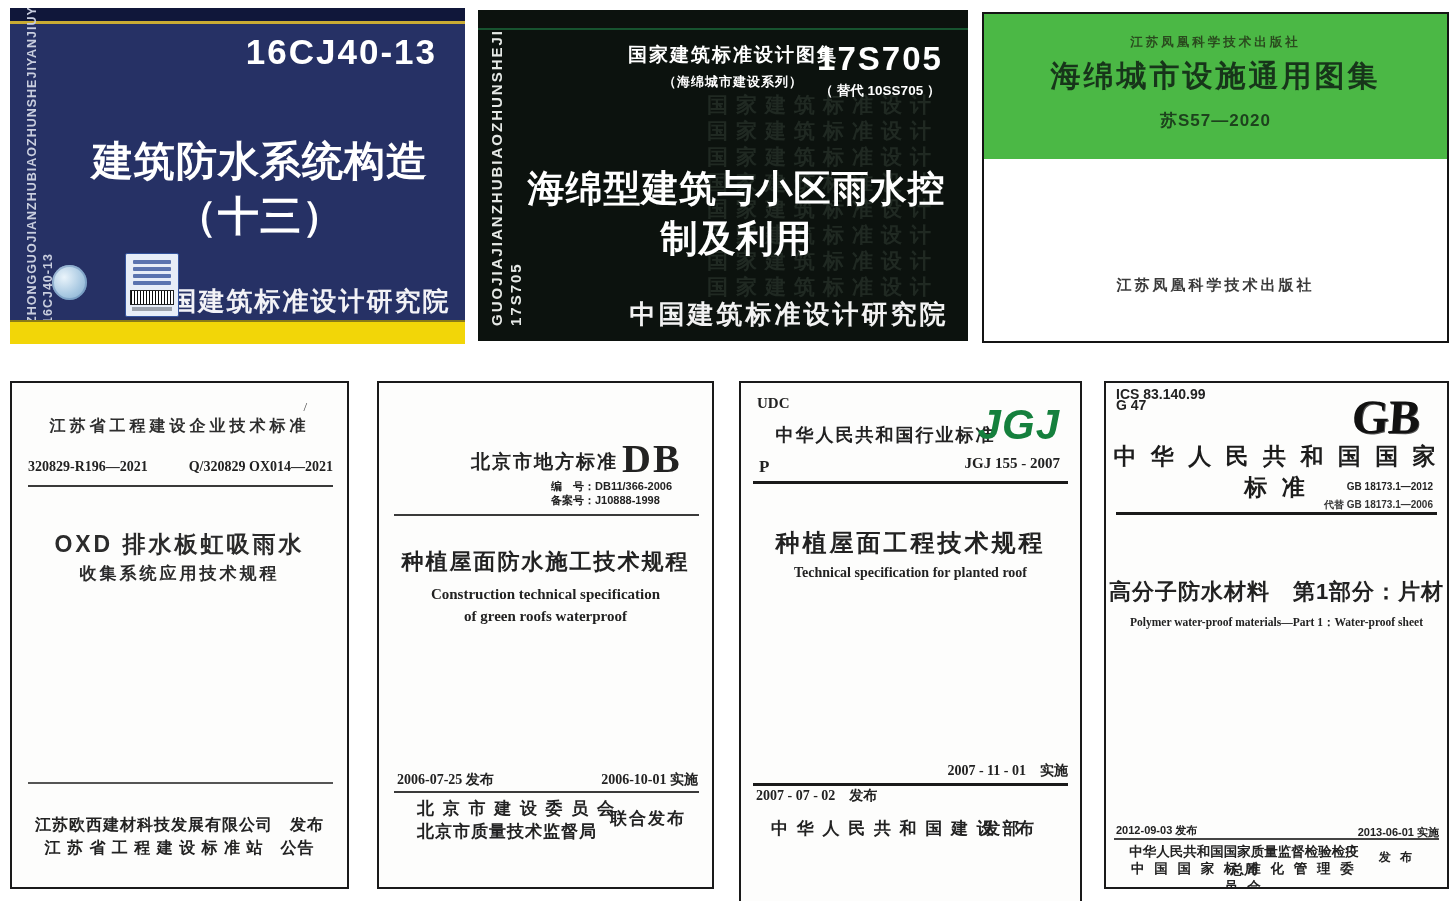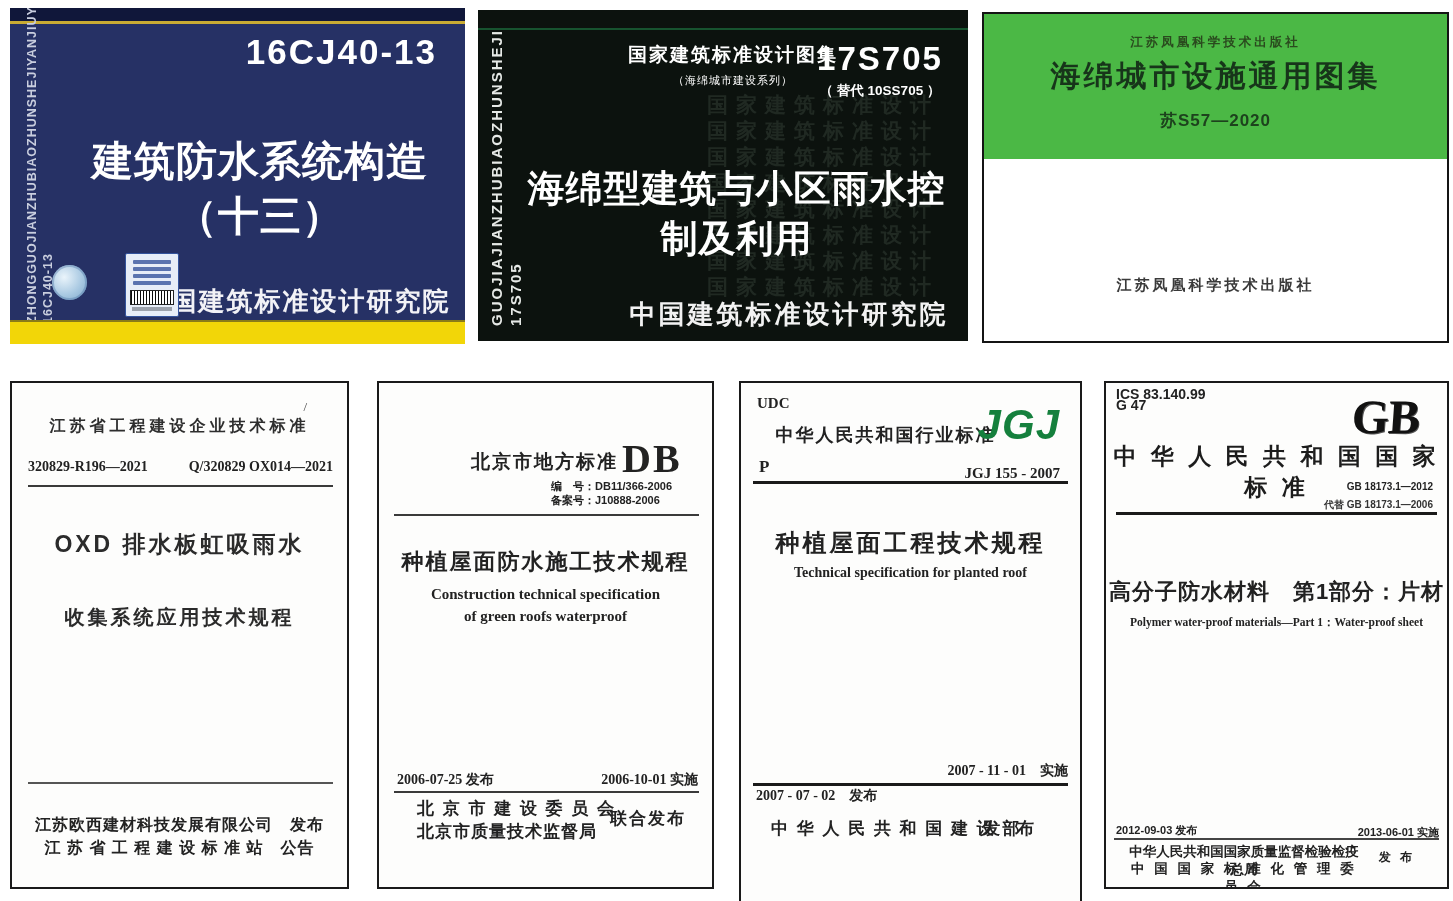--- a/index.html
+++ b/index.html
@@ -29,21 +29,21 @@
   .c1-sticker .ln{position:absolute;left:7px;right:7px;height:4px;background:#2b4a97;opacity:.75;border-radius:1px;}
   .c1-sticker .bc{position:absolute;left:4px;right:4px;top:36px;height:13px;background:repeating-linear-gradient(90deg,#0a0a0a 0 1px,#ffffff 1px 3px);border:1px solid #222;}
   .c1-sticker .bt{position:absolute;left:6px;right:6px;top:53px;height:4px;background:#6a6f7a;opacity:.6;}
 
   
   .c2{left:478px;top:10px;width:490px;height:331px;background:#0c120e;}
   .c2-line{left:0;top:18px;width:100%;height:2px;background:#17532f;}
   .c2-spine{left:10px;top:28px;height:288px;width:20px;font-size:15px;font-weight:bold;color:#e6e9e6;letter-spacing:2px;}
   .c2-series{left:90px;top:32px;width:330px;color:#ffffff;}
   .c2-series .s1{font-size:19px;font-weight:bold;letter-spacing:2px;}
-  .c2-series .s2{font-size:11px;font-weight:normal;margin-top:5px;letter-spacing:1px;}
+  .c2-series .s2{font-size:13px;font-weight:bold;margin-top:5px;letter-spacing:1px;}
   .c2-codeblk{left:322px;top:30px;width:160px;color:#ffffff;}
   .c2-codeblk .big{font-size:33px;font-weight:bold;letter-spacing:2px;}
   .c2-codeblk .rep{font-size:13.5px;font-weight:bold;margin-top:4px;}
   .c2-wm{left:225px;right:25px;top:82px;color:rgba(150,172,156,.15);font-weight:bold;}
   .c2-wm div{font-size:21px;letter-spacing:8px;text-align:center;line-height:26px;}
   .c2-title{left:35px;right:8px;top:154px;font-size:37px;font-weight:bold;color:#ffffff;letter-spacing:1px;}
   .c2-pub{left:150px;right:18px;top:287px;font-size:26px;color:#f2f2f2;font-weight:bold;letter-spacing:3px;}
 
   
   .c3{left:982px;top:12px;width:467px;height:331px;background:#ffffff;border:2px solid #141414;box-sizing:border-box;}
@@ -58,21 +58,21 @@
   .rule{position:absolute;background:#3a3a3a;}
 
   
   .c4{left:10px;top:381px;width:339px;height:508px;}
   .c4-series{left:0;right:0;top:33px;font-size:16px;font-weight:bold;letter-spacing:4px;color:#2e2e2e;}
   .c4-slash{right:40px;top:16px;font-size:13px;color:#444;}
   .c4-codeL{left:16px;top:76px;font-size:14px;font-weight:bold;}
   .c4-codeR{right:14px;top:76px;font-size:14px;font-weight:bold;}
   .c4-rule1{left:16px;right:14px;top:102px;height:2px;}
   .c4-t1{left:0;right:0;top:146px;font-size:23px;font-weight:bold;letter-spacing:3px;color:#2b2b2b;}
-  .c4-t2{left:0;right:0;top:179px;font-size:20px;font-weight:bold;letter-spacing:3px;color:#2b2b2b;margin-top:42px;}
+  .c4-t2{left:0;right:0;top:179px;font-size:17px;font-weight:bold;letter-spacing:3px;color:#2b2b2b;}
   .c4-rule2{left:16px;right:14px;top:399px;height:2px;background:#555;}
   .c4-i1{left:0;right:0;top:432px;font-size:16px;font-weight:bold;letter-spacing:1px;}
   .c4-i2{left:0;right:0;top:455px;font-size:16px;font-weight:bold;letter-spacing:1px;}
 
   
   .c5{left:377px;top:381px;width:337px;height:508px;}
   .c5-type{left:92px;top:66px;font-size:19px;font-weight:bold;letter-spacing:2px;}
   .c5-db{left:243px;top:52px;font-size:40px;font-weight:bold;letter-spacing:2px;}
   .c5-num{left:172px;top:96px;font-size:11px;font-weight:bold;}
   .c5-rec{left:172px;top:110px;font-size:11px;font-weight:bold;}
@@ -86,21 +86,21 @@
   .c5-i1{left:38px;top:414px;font-size:17px;font-weight:bold;letter-spacing:2px;}
   .c5-i2{left:38px;top:437px;font-size:17px;font-weight:bold;letter-spacing:1px;}
   .c5-joint{right:26px;top:424px;font-size:17px;font-weight:bold;letter-spacing:2px;}
 
   
   .c6{left:739px;top:381px;width:343px;height:626px;}
   .c6-udc{left:16px;top:12px;font-size:15px;font-weight:bold;}
   .c6-type{left:0;right:50px;top:40px;font-size:18px;font-weight:bold;letter-spacing:2px;}
   .c6-jgj{right:20px;top:18px;font-size:42px;font-weight:900;font-style:italic;letter-spacing:1px;color:#15803d;}
   .c6-p{left:18px;top:74px;font-size:17px;font-weight:bold;}
-  .c6-code{right:20px;top:82px;font-size:15px;font-weight:bold;}
+  .c6-code{right:20px;top:72px;font-size:15px;font-weight:bold;}
   .c6-rule1{left:12px;right:12px;top:98px;height:3px;background:#1a1a1a;}
   .c6-title{left:0;right:0;top:144px;font-size:24px;font-weight:bold;letter-spacing:3px;}
   .c6-en{left:0;right:0;top:182px;font-size:14px;font-weight:bold;}
   .c6-dateL{left:15px;top:379px;font-size:14px;font-weight:bold;margin-top:25px;}
   .c6-dateR{right:12px;top:379px;font-size:14px;font-weight:bold;}
   .c6-rule2{left:12px;right:12px;top:400px;height:3px;background:#1a1a1a;}
   .c6-issuer{left:30px;top:434px;font-size:17px;font-weight:bold;letter-spacing:2px;}
   .c6-fabu{right:40px;top:434px;font-size:17px;font-weight:bold;letter-spacing:6px;}
 
   
@@ -188,21 +188,21 @@
     <div class="abs c4-t2 ctr sans">收集系统应用技术规程</div>
     <div class="abs rule c4-rule2"></div>
     <div class="abs c4-i1 ctr sans">江苏欧西建材科技发展有限公司　发布</div>
     <div class="abs c4-i2 ctr sans">江 苏 省 工 程 建 设 标 准 站　公告</div>
   </section>
 
   <section class="cover wcover c5">
     <div class="abs c5-type sans">北京市地方标准</div>
     <div class="abs c5-db serif">DB</div>
     <div class="abs c5-num sans">编　号：DB11/366-2006</div>
-    <div class="abs c5-rec sans">备案号：J10888-2006</div>
+    <div class="abs c5-rec sans">备案号：J10888-1998</div>
     <div class="abs rule c5-rule1"></div>
     <div class="abs c5-title ctr sans">种植屋面防水施工技术规程</div>
     <div class="abs c5-en1 ctr serif">Construction technical specification</div>
     <div class="abs c5-en2 ctr serif">of green roofs waterproof</div>
     <div class="abs c5-dateL serif">2006-07-25 发布</div>
     <div class="abs c5-dateR serif">2006-10-01 实施</div>
     <div class="abs rule c5-rule2"></div>
     <div class="abs c5-i1 sans">北 京 市 建 设 委 员 会</div>
     <div class="abs c5-i2 sans">北京市质量技术监督局</div>
     <div class="abs c5-joint sans">联合发布</div>

